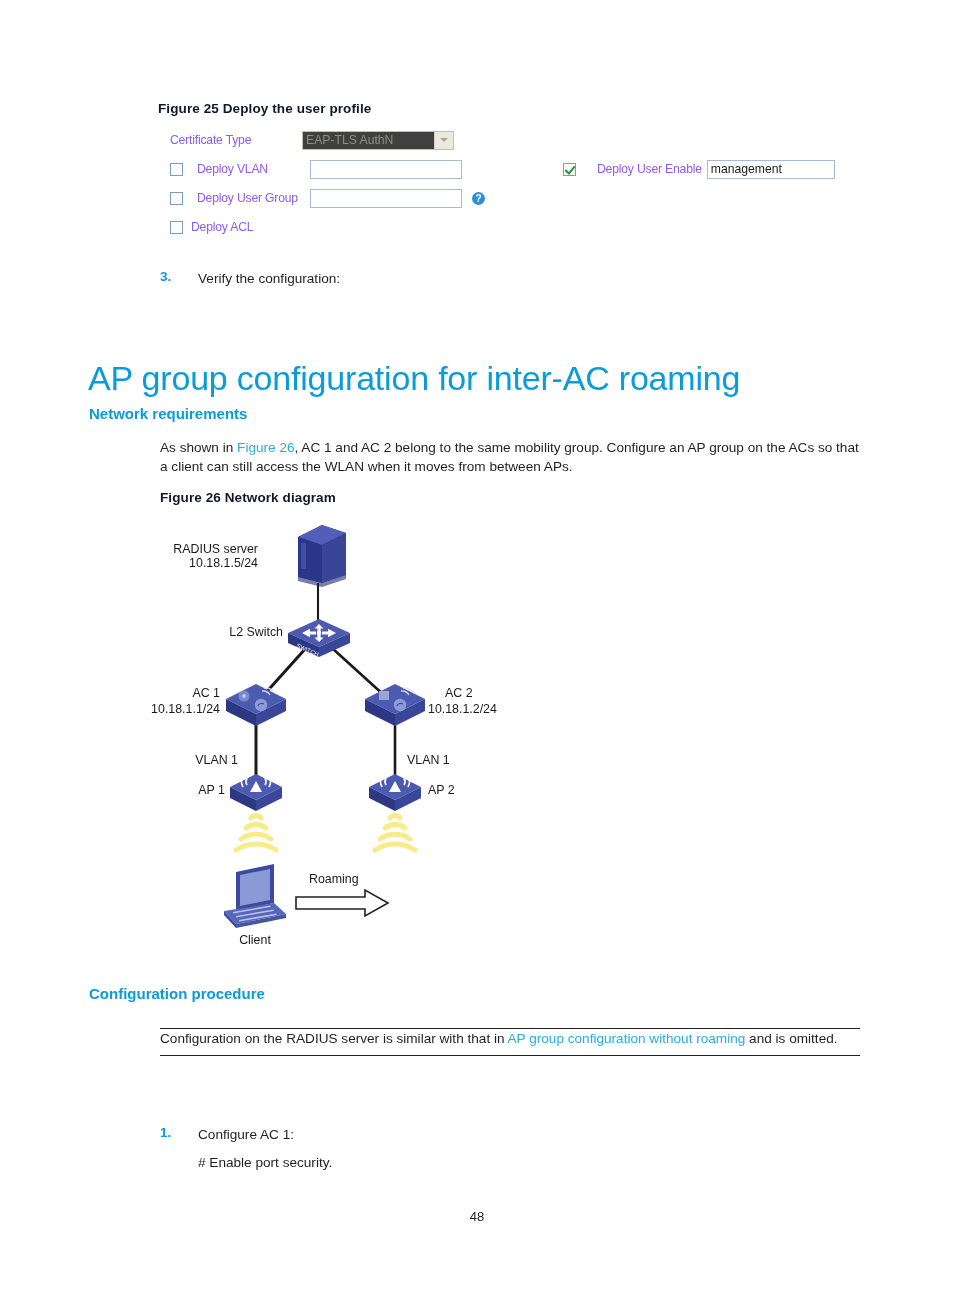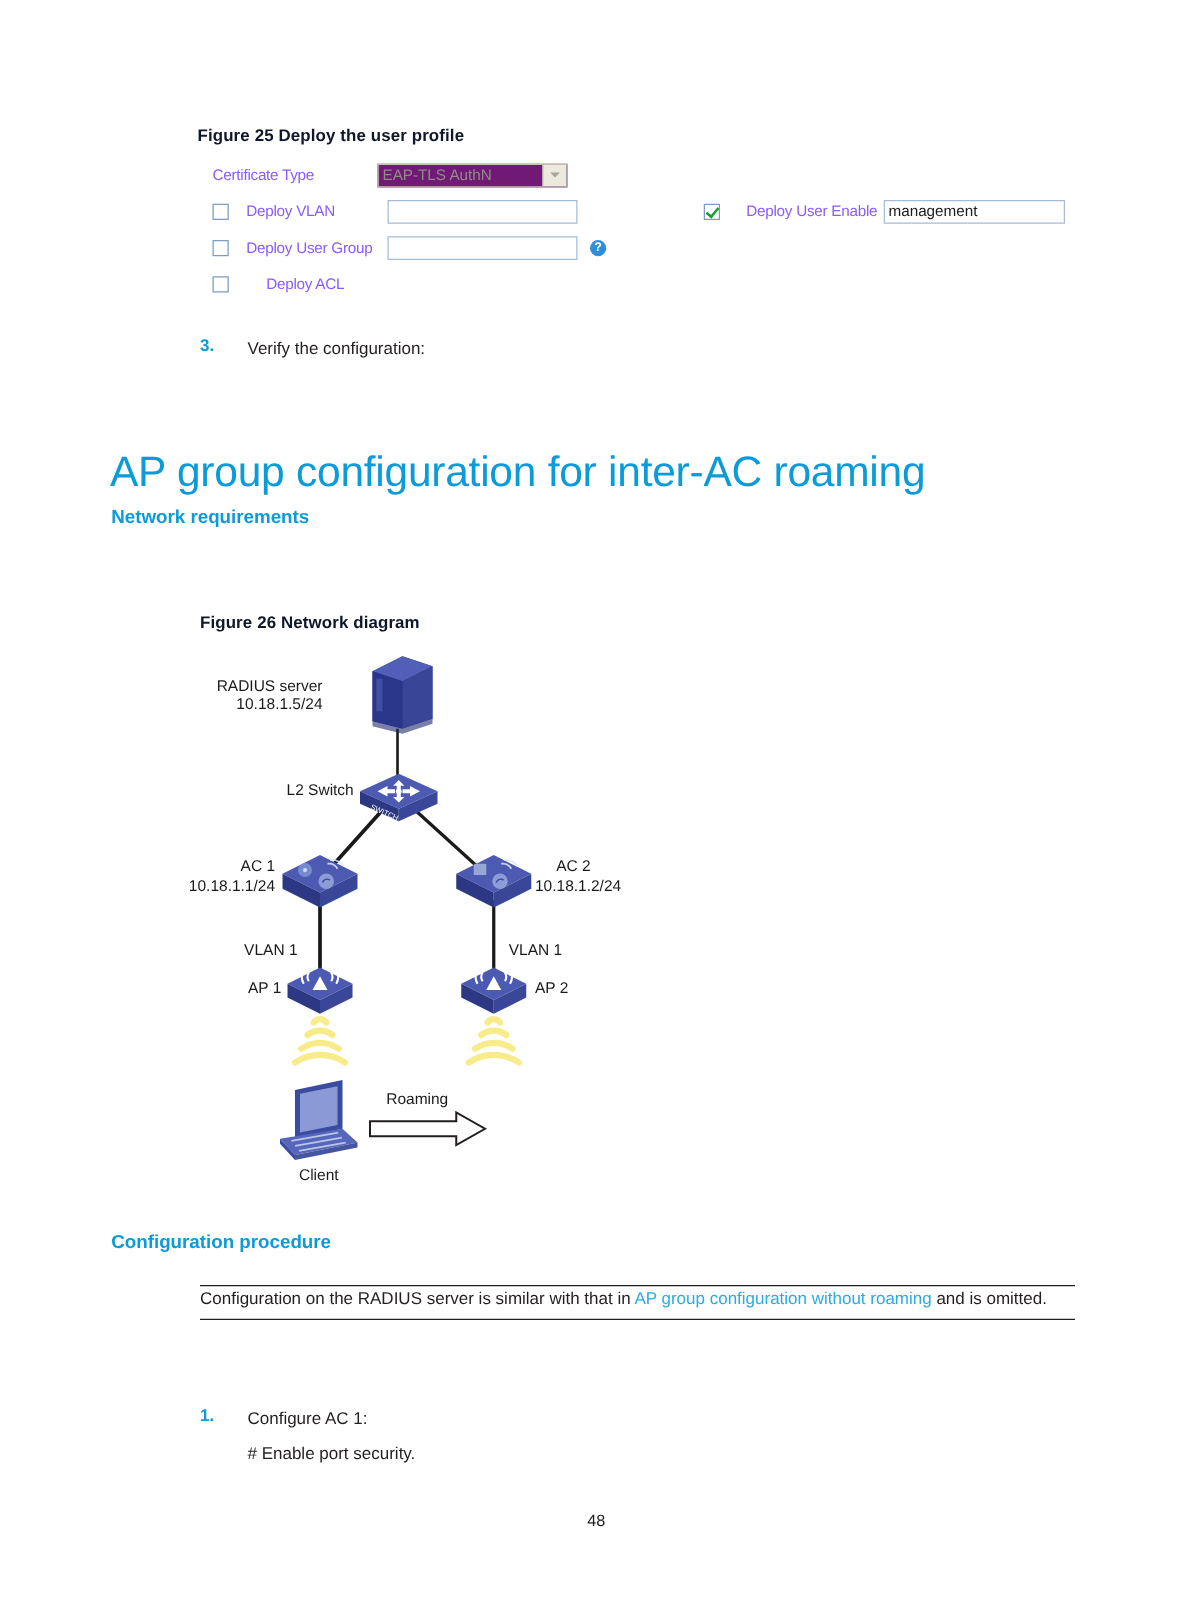--- a/index.html
+++ b/index.html
@@ -122,21 +122,21 @@
     color: #1b1b1b;
     padding: 0 3px;
     line-height: 17px;
     display: inline-block;
     overflow: hidden;
   }
   .selbox {
     height: 19px;
     width: 152px;
     border: 1px solid #c3c0b3;
-    background: #701a75;
+    background: #404040;
     box-sizing: border-box;
     font-size: 12.2px;
     color: #8d8d86;
     padding: 0 3px;
     line-height: 17px;
     position: relative;
     overflow: hidden;
   }
   .selbox .arrowbox {
     position: absolute;
@@ -239,37 +239,40 @@
 
     <div class="form-row" style="left:10px; top:60px;">
       <span class="cb"></span>
       <span class="f-label" style="display:inline-block; width:113px; margin-left:14px;">Deploy User Group</span>
       <span class="txtbox" style="width:152px;"></span>
       <span class="help-icon" style="margin-left:10px;">?</span>
     </div>
 
     <div class="form-row" style="left:10px; top:89px;">
       <span class="cb"></span>
-      <span class="f-label" style="margin-left:30px;">Deploy ACL</span>
+      <span class="f-label" style="margin-left:8px;">Deploy ACL</span>
     </div>
 
     <div class="form-row" style="left:403px; top:31px;">
       <span class="cb checked"></span>
       <span class="f-label" style="display:inline-block; margin-left:21px;">Deploy User Enable</span>
-      <span class="txtbox" style="width:145px; margin-left:5px;">management</span>
+      <span class="txtbox" style="width:128px; margin-left:5px;">management</span>
     </div>
   </div>
 
   <div class="num" style="left:160px; top:269px;">3.</div>
   <div class="body-text" style="left:198px; top:269px; width:670px;">Verify the configuration:</div>
 
   <h1 class="chapter" style="left:88px; top:359px;">AP group configuration for inter-AC roaming</h1>
 
   <h2 class="section" style="left:89px; top:405px;">Network requirements</h2>
 
+  <div class="body-text" style="left:160px; top:438px; width:706px;">
+    <span>As shown in </span><span class="xref">Figure 26</span><span>, AC 1 and AC 2 belong to the same mobility group. Configure an AP group on the ACs so that a client can still access the WLAN when it moves from between APs.</span>
+  </div>
 
   <div class="fig-caption" style="left:160px; top:490px;">Figure 26 Network diagram</div>
 
   <div class="diagram">
 
     <svg width="420" height="440" viewBox="0 0 420 440">
       <defs>
         <linearGradient id="srvFace" x1="0" y1="0" x2="0" y2="1">
           <stop offset="0%" stop-color="#4350a8"></stop>
           <stop offset="100%" stop-color="#2d3a8c"></stop>

